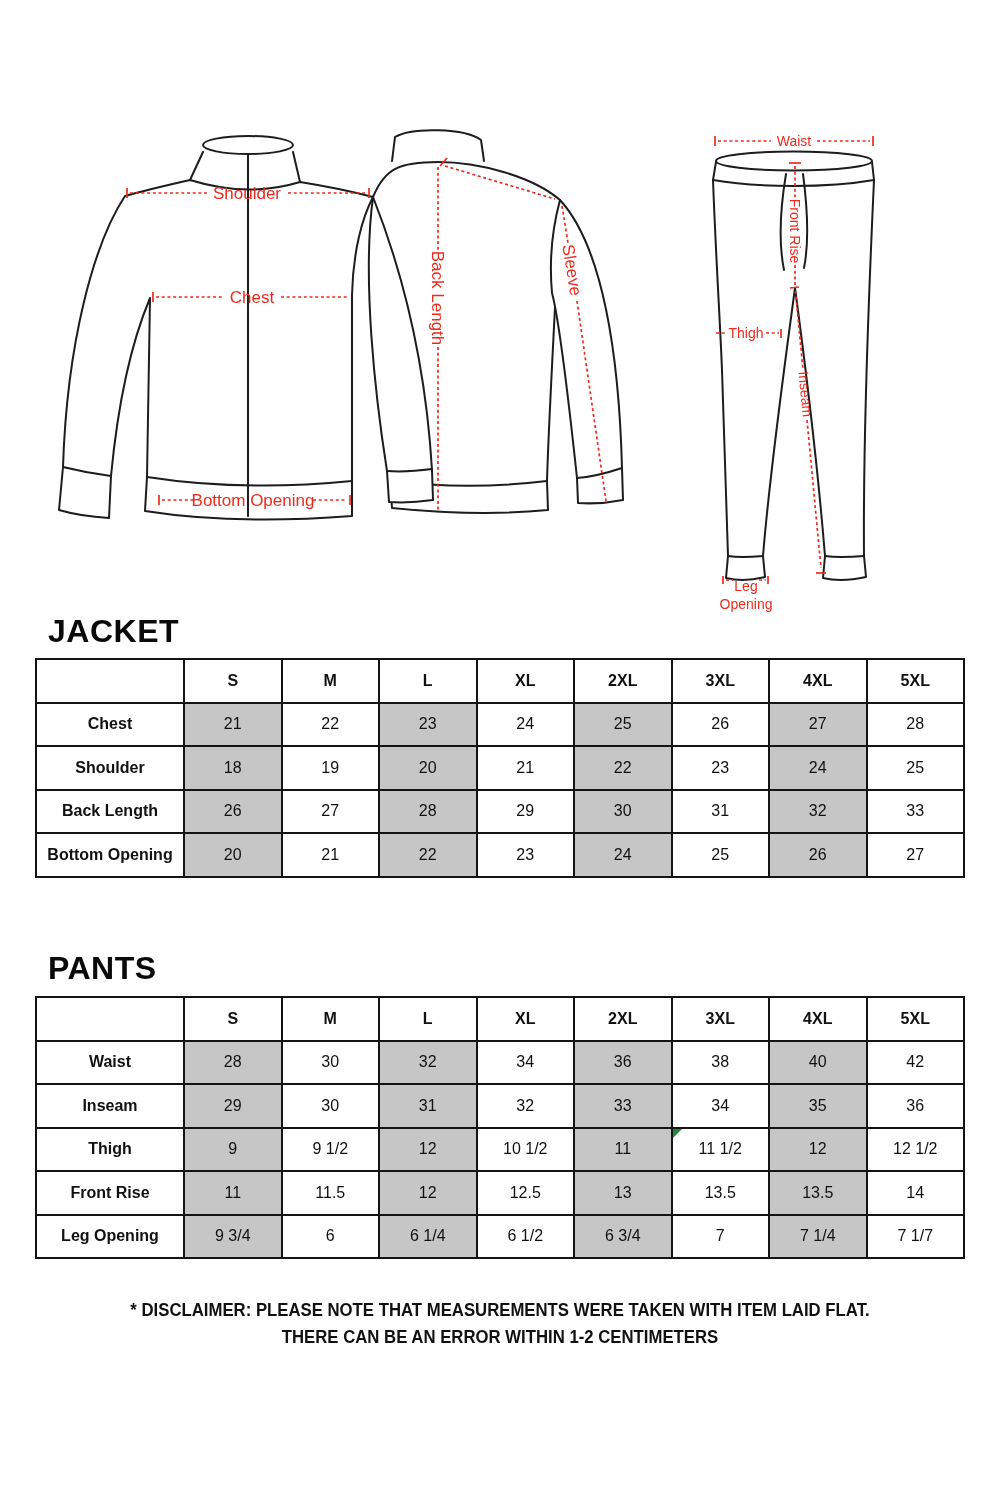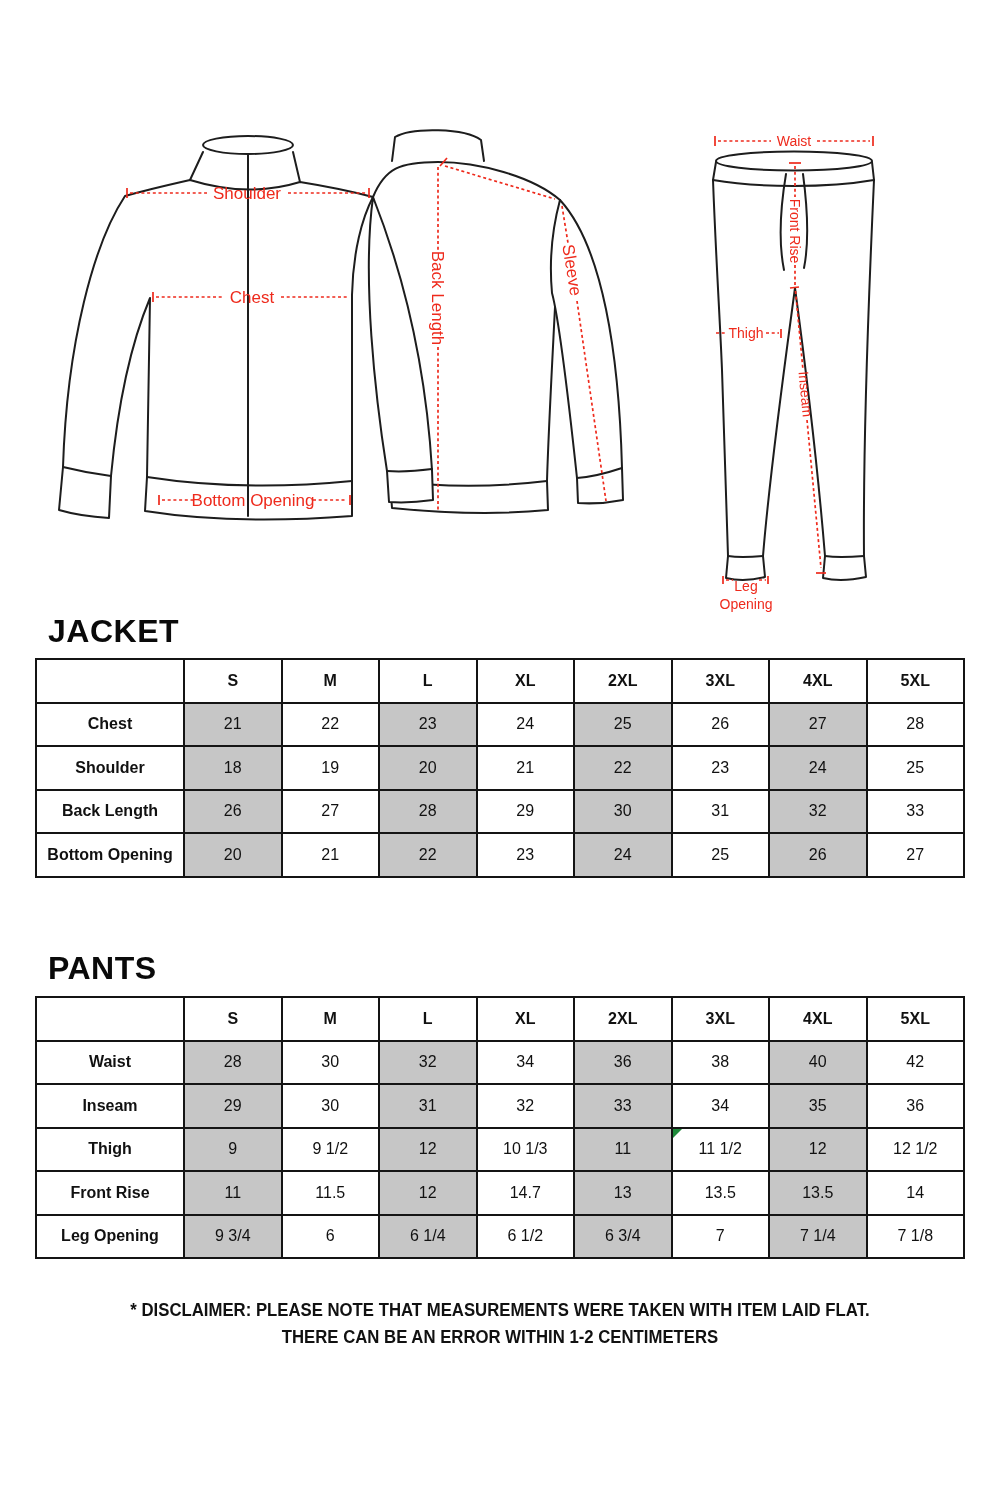--- a/index.html
+++ b/index.html
@@ -298,47 +298,47 @@
           <td>33</td>
           <td>34</td>
           <td>35</td>
           <td>36</td>
         </tr>
         <tr>
           <th>Thigh</th>
           <td>9</td>
           <td>9 1/2</td>
           <td>12</td>
-          <td>10 1/3</td>
+          <td>10 1/2</td>
           <td>11</td>
           <td>11 1/2<span class="green-corner"></span></td>
           <td>12</td>
           <td>12 1/2</td>
         </tr>
         <tr>
           <th>Front Rise</th>
           <td>11</td>
           <td>11.5</td>
           <td>12</td>
-          <td>14.7</td>
+          <td>12.5</td>
           <td>13</td>
           <td>13.5</td>
           <td>13.5</td>
           <td>14</td>
         </tr>
         <tr>
           <th>Leg Opening</th>
           <td>9 3/4</td>
           <td>6</td>
           <td>6 1/4</td>
           <td>6 1/2</td>
           <td>6 3/4</td>
           <td>7</td>
           <td>7 1/4</td>
-          <td>7 1/8</td>
+          <td>7 1/7</td>
         </tr>
       </tbody>
     </table>
 
   <div class="disclaimer">
     <div>* DISCLAIMER: PLEASE NOTE THAT MEASUREMENTS WERE TAKEN WITH ITEM LAID FLAT.</div>
     <div>THERE CAN BE AN ERROR WITHIN 1-2 CENTIMETERS</div>
   </div>
 
 </div>

